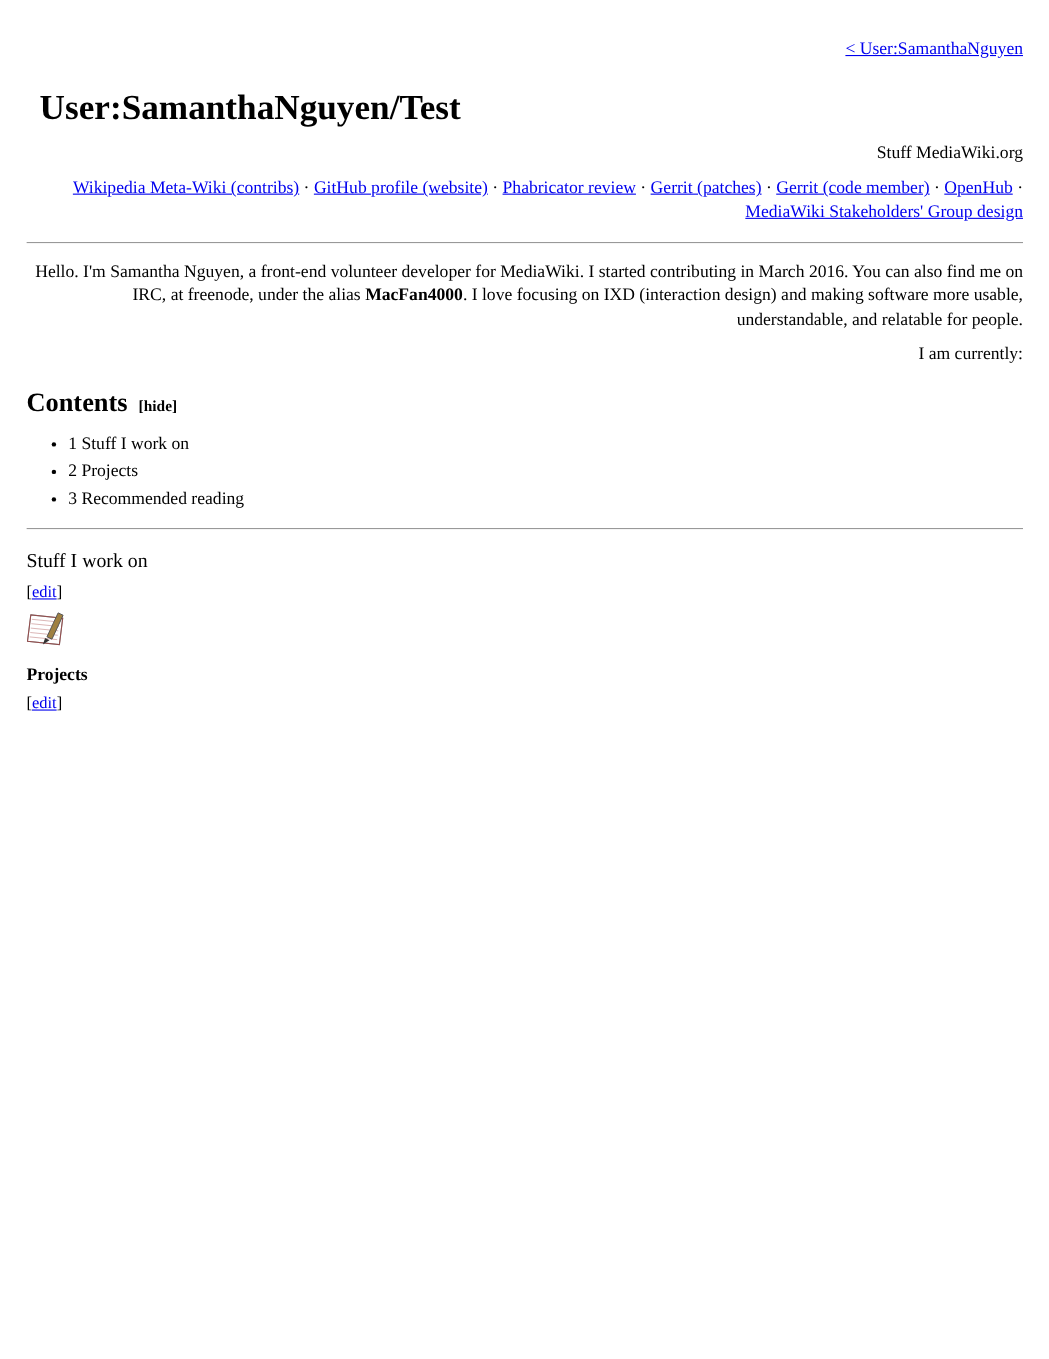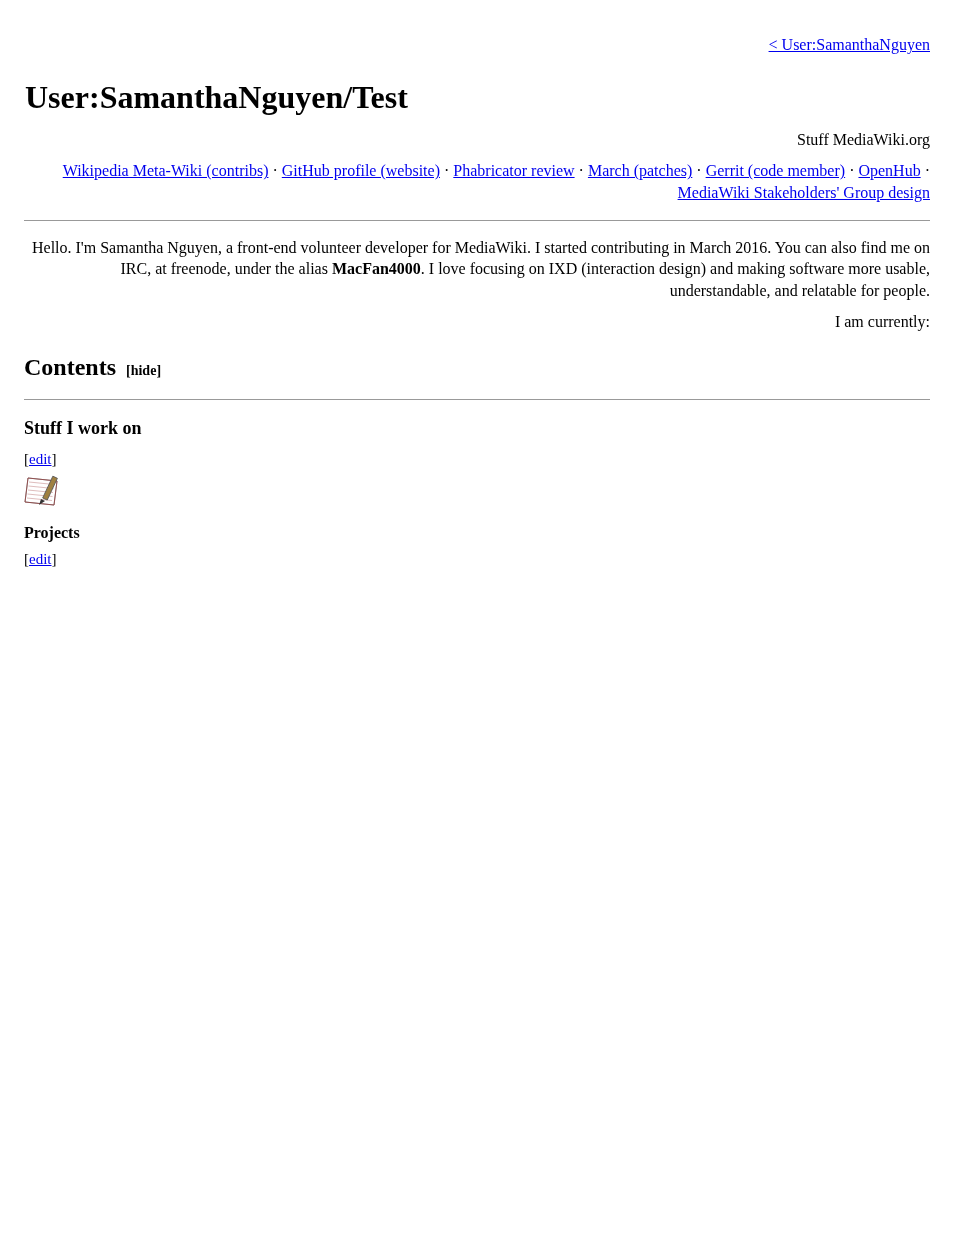--- a/index.html
+++ b/index.html
@@ -9,30 +9,30 @@
     color: #000;
     line-height: 1.35;
   }
   a {
     color: #0000EE;
     text-decoration: underline;
   }
   h1 {
     font-size: 32px;
     font-weight: bold;
-    margin: 20px 0 10px 1px;
+    margin: 20px 0 10px 12px;
   }
   h2 {
     font-size: 24px;
     font-weight: bold;
     margin: 18px 0 8px 0;
   }
   h3 {
     font-size: 18px;
-    font-weight: bold;
+    font-weight: normal;
     margin: 14px 0 8px 0;
   }
   h4 {
     font-size: 16px;
     font-weight: bold;
     margin: 12px 0 6px 0;
   }
   h5 {
     font-size: 13px;
     font-weight: bold;
@@ -82,39 +82,44 @@
 <p><a href="#">&lt; User:SamanthaNguyen</a></p>
 
 <h1>User:SamanthaNguyen/Test</h1>
 
 <p>Stuff MediaWiki.org</p>
 
 <p>
   <a href="#">Wikipedia Meta-Wiki (contribs)</a> · 
   <a href="#">GitHub profile (website)</a> · 
   <a href="#">Phabricator review</a> · 
-  <a href="#">March (patches)</a> · 
+  <a href="#">Gerrit (patches)</a> · 
   <a href="#">Gerrit (code member)</a> · 
   <a href="#">OpenHub</a> · 
   <a href="#">MediaWiki Stakeholders' Group design</a>
 </p>
 
 <hr>
 
 <p>
   <span>Hello. </span><span>I'm Samantha Nguyen, a front-end volunteer developer for MediaWiki. I started contributing in March 2016. You can also find me on IRC, at freenode, under the alias </span><b>MacFan4000</b><span>. I love focusing on IXD (interaction design) and making software more usable, understandable, and relatable for people.</span>
 </p>
 
 <p>I am currently:</p>
 
 <div class="contents-box">
   <h2 style="margin-bottom:0;">
     <span class="contents-title">Contents</span>
     <span class="contents-toggle">[<span>hide</span>]</span>
   </h2>
+  <ul class="contents-list">
+    <li>1 Stuff I work on</li>
+    <li>2 Projects</li>
+    <li>3 Recommended reading</li>
+  </ul>
 </div>
 
 <hr>
 
 <h3>Stuff I work on</h3>
 <div class="edit-line">[<a href="#">edit</a>]</div>
 
 <svg class="note-icon" viewBox="0 0 40 35">
   <g>
     <polygon points="4,3 33,6 30,30 1,27" fill="#ffffff" stroke="#666" stroke-width="1"></polygon>

